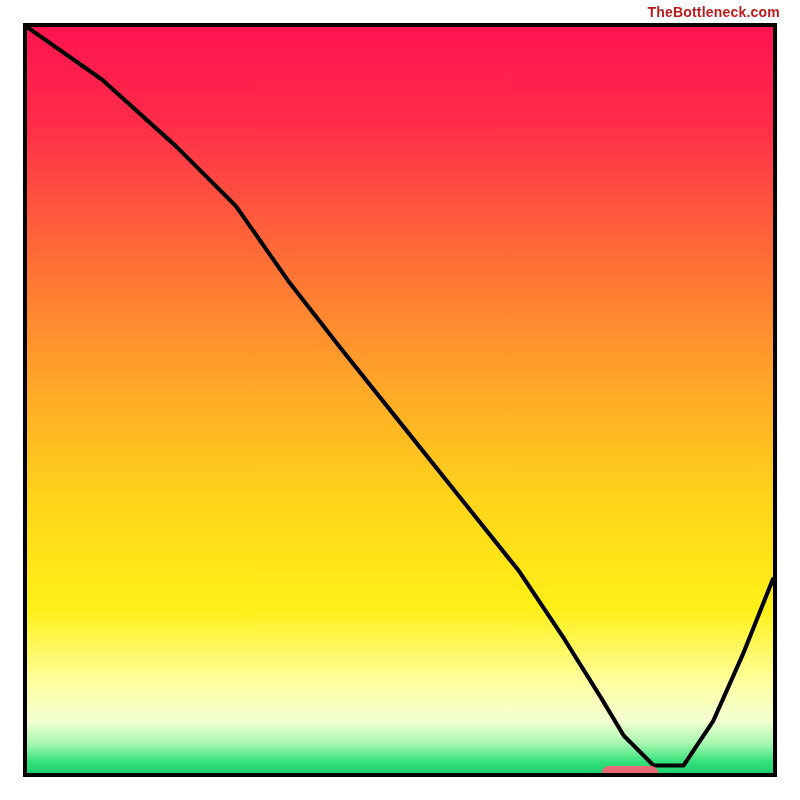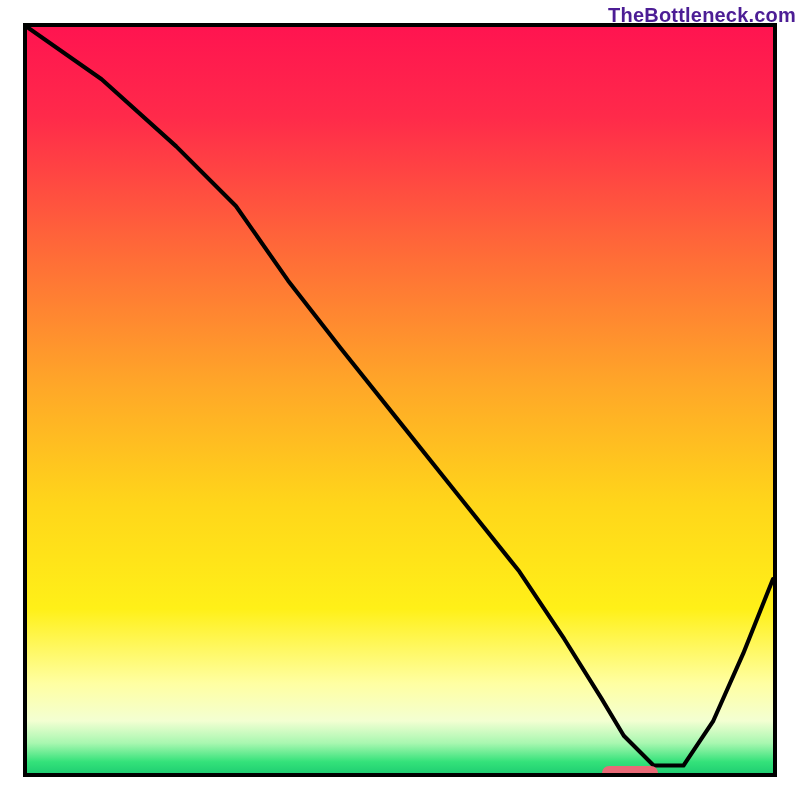--- a/index.html
+++ b/index.html
@@ -6,24 +6,24 @@
   body {
     width: 800px;
     height: 800px;
     background: #fff;
     font-family: Arial, sans-serif;
     position: relative;
   }
   .watermark {
     position: absolute;
     top: 4px;
-    right: 4px;
-    font-size: 20px;
+    right: 20px;
+    font-size: 14px;
     font-weight: bold;
-    color: #4c1d95;
+    color: #b91c1c;
     letter-spacing: 0.2px;
     z-index: 10;
   }
   .plot {
     position: absolute;
     left: 23px;
     top: 23px;
     width: 754px;
     height: 754px;
     border: 4.5px solid #000;

